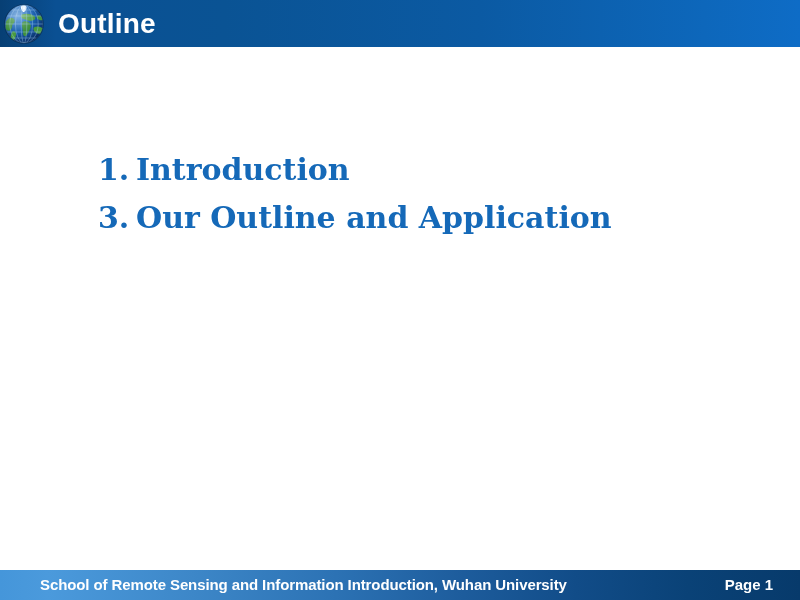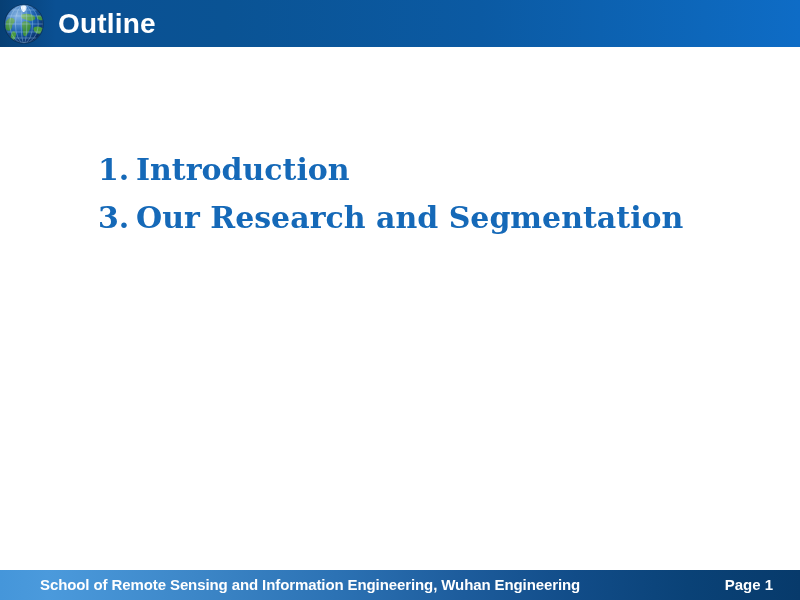--- a/index.html
+++ b/index.html
@@ -220,25 +220,25 @@
 
   <div class="content">
     <ul class="outline-list">
 
       <li class="outline-item">
         <span class="item-number">1.</span><span class="item-label">Introduction</span>
       </li>
 
 
       <li class="outline-item">
-        <span class="item-number">3.</span><span class="item-label">Our Research and Segmentation</span>
+        <span class="item-number">3.</span><span class="item-label">Our Outline and Application</span>
       </li>
 
 
     </ul>
   </div>
 
   <div class="footer-band">
-    <div class="footer-text">School of Remote Sensing and Information Engineering,  Wuhan Engineering</div>
+    <div class="footer-text">School of Remote Sensing and Information Introduction,  Wuhan University</div>
     <div class="footer-page">Page 1</div>
   </div>
 
 </div>
 
 </body></html>

